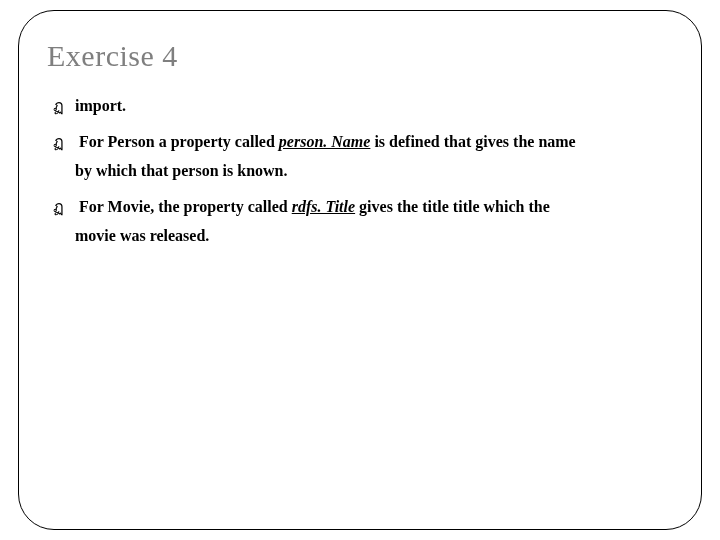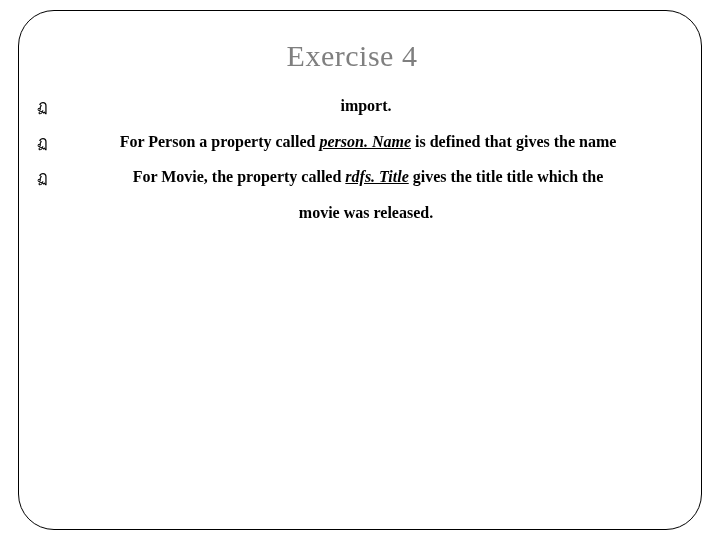--- a/index.html
+++ b/index.html
@@ -12,22 +12,21 @@
     position: relative;
   }
   .frame {
     position: absolute;
     top: 10px;
     left: 18px;
     right: 18px;
     bottom: 10px;
     border: 1.5px solid #000000;
     border-radius: 36px;
-    padding: 28px 28px 20px 12px;
-    text-align: center;
+    padding: 28px 28px 20px 28px;
   }
   .title {
     font-size: 30px;
     color: #7f7f7f;
     font-weight: normal;
     margin-bottom: 22px;
     letter-spacing: 0.5px;
   }
   .intro {
     font-size: 16px;
@@ -50,21 +49,21 @@
   ul.bullets li .marker {
     position: absolute;
     left: 0;
     top: 0;
     font-size: 16px;
     font-weight: normal;
     font-family: Arial, sans-serif;
   }
   .continuation {
     display: block;
-    margin-top: 14px;
+    margin-top: 8px;
     margin-left: -4px;
   }
   .italic { font-style: italic; }
   .underline { text-decoration: underline; }
   .question {
     font-size: 16px;
     font-weight: bold;
     line-height: 2.0;
     margin-top: 2px;
   }
@@ -77,20 +76,21 @@
 
 
   <ul class="bullets">
     <li>
       <span class="marker">ฏ</span>
       <span class="continuation">import.</span>
     </li>
     <li>
       <span class="marker">ฏ</span>
       <span>For Person a property called </span><span class="italic underline">person. Name</span><span> is defined that gives the name</span>
+      <span class="continuation">by which that person is known.</span>
     </li>
     <li>
       <span class="marker">ฏ</span>
       <span>For Movie, the property called </span><span class="italic underline">rdfs. Title</span><span> gives the title title which the</span>
       <span class="continuation">movie was released.</span>
     </li>
   </ul>
 
 </div>
 

